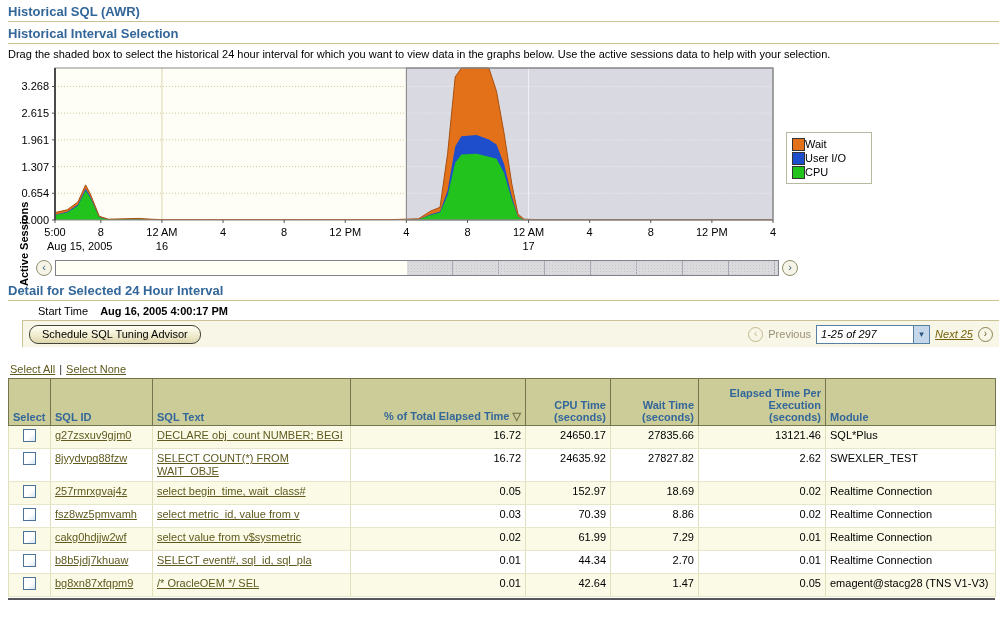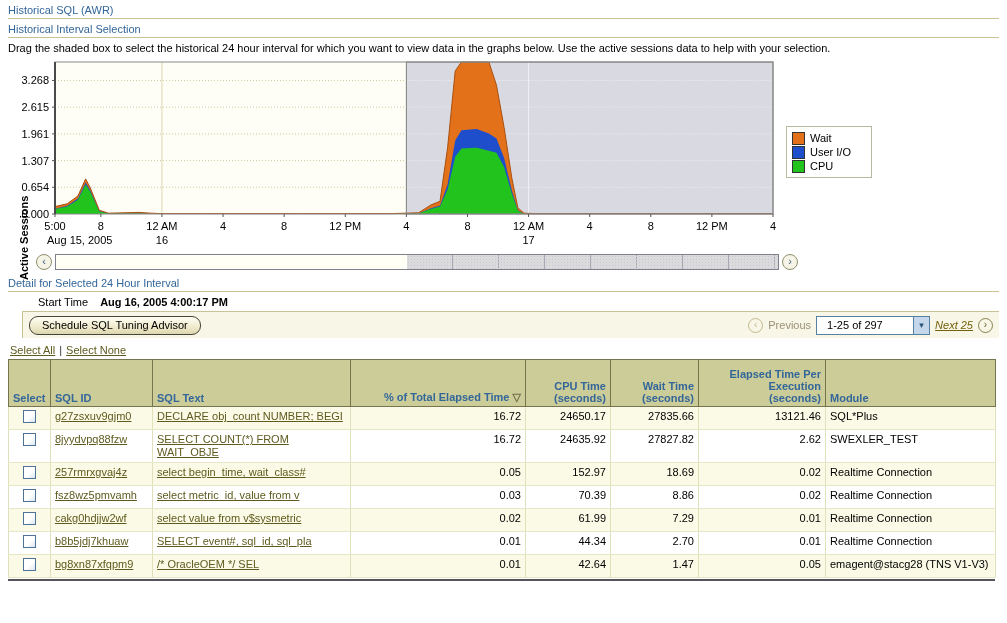--- a/index.html
+++ b/index.html
@@ -1,30 +1,30 @@
 <!DOCTYPE html>
 <html><head>
 <meta charset="utf-8">
 <style>
   html,body{margin:0;padding:0;}
   body{width:1007px;height:623px;overflow:hidden;background:#fff;
        font-family:"Liberation Sans",sans-serif;font-size:11px;color:#000;}
-  .heading{color:#336699;font-size:11px;font-weight:normal;margin:4px 8px 0 8px;}
+  .heading{color:#336699;font-size:13px;font-weight:bold;margin:4px 8px 0 8px;}
   .rule{border-bottom:1px solid #C8C295;margin:2px 8px 0 8px;height:0;}
   .desc{margin:4px 8px 2px 8px;}
 
   
   .chart{position:relative;height:192px;margin-top:1px;}
   .chart svg{position:absolute;left:0;top:0;}
   .chart svg text{font-family:"Liberation Sans",sans-serif;font-size:11px;fill:#000;}
   .ytitle{position:absolute;left:18px;top:84px;height:140px;writing-mode:vertical-rl;
           transform:rotate(180deg);font-weight:bold;}
   .legend{position:absolute;left:786px;top:70px;width:74px;background:#FFFFFF;
           border:1px solid #B9B9A2;padding:4px 5px;}
-  .legend-item{display:flex;align-items:center;gap:5px;line-height:14px;}
+  .legend-item{display:flex;align-items:center;line-height:14px;}
   .swatch{width:11px;height:11px;border:1px solid #333;flex:0 0 auto;}
 
   
   .slider{position:relative;height:21px;margin-top:4px;}
   .sl-btn{position:absolute;top:2px;width:14px;height:14px;border:1px solid #8F8F6E;
           border-radius:50%;background:#F6F4E6;color:#3E6286;text-align:center;
           line-height:12px;font-size:11px;cursor:pointer;}
   .sl-track{position:absolute;left:55px;top:2px;width:722px;height:14px;
             border:1px solid #80808C;background:#FFFFF6;}
   .sl-sel{position:absolute;left:351px;top:0;width:371px;height:14px;
@@ -44,26 +44,26 @@
        border:1px solid #45433A;border-radius:9px;padding:2px 12px 3px 12px;
        margin-right:8px;cursor:pointer;}
   .pagination{margin-left:auto;display:flex;align-items:center;gap:5px;}
   .pg-prev-label{color:#9A9176;}
   .pg-circle{width:13px;height:13px;border-radius:50%;border:1px solid #C2B98F;
              color:#C2B98F;line-height:11px;text-align:center;font-size:10px;
              background:#F8F6E7;flex:0 0 auto;}
   .pg-circle.enabled{border-color:#8A8050;color:#6E6230;cursor:pointer;}
   .fake-select{display:flex;width:112px;height:17px;border:1px solid #567FA4;
                background:#fff;align-items:center;cursor:pointer;}
-  .fs-val{flex:1;padding-left:10px;white-space:nowrap;overflow:hidden;}
+  .fs-val{flex:1;padding-left:4px;white-space:nowrap;overflow:hidden;font-style:italic;}
   .fs-arrow{width:15px;align-self:stretch;background:#C5D8EB;border-left:1px solid #567FA4;
             color:#2A547E;text-align:center;line-height:16px;font-size:9px;}
   .next-link{color:#73610B;text-decoration:underline;cursor:pointer;font-style:italic;}
 
-  .select-links{margin:6px 8px 3px 10px;}
+  .select-links{margin:16px 8px 3px 10px;}
   a.action{color:#5F5A1E;text-decoration:underline;cursor:pointer;}
   .sep{color:#333;margin:0 4px;}
 
   
   table.grid{border-collapse:collapse;table-layout:fixed;width:987px;margin:1px 0 0 8px;}
   table.grid th{background:#CCCC99;color:#336699;font-weight:bold;vertical-align:bottom;
                 text-align:left;padding:2px 4px 2px 4px;border:1px solid #74744E;
                 white-space:pre-line;height:42px;font-size:11px;}
   table.grid th.num{text-align:right;}
   .sort-icon{color:#6F6F49;font-size:11px;}

